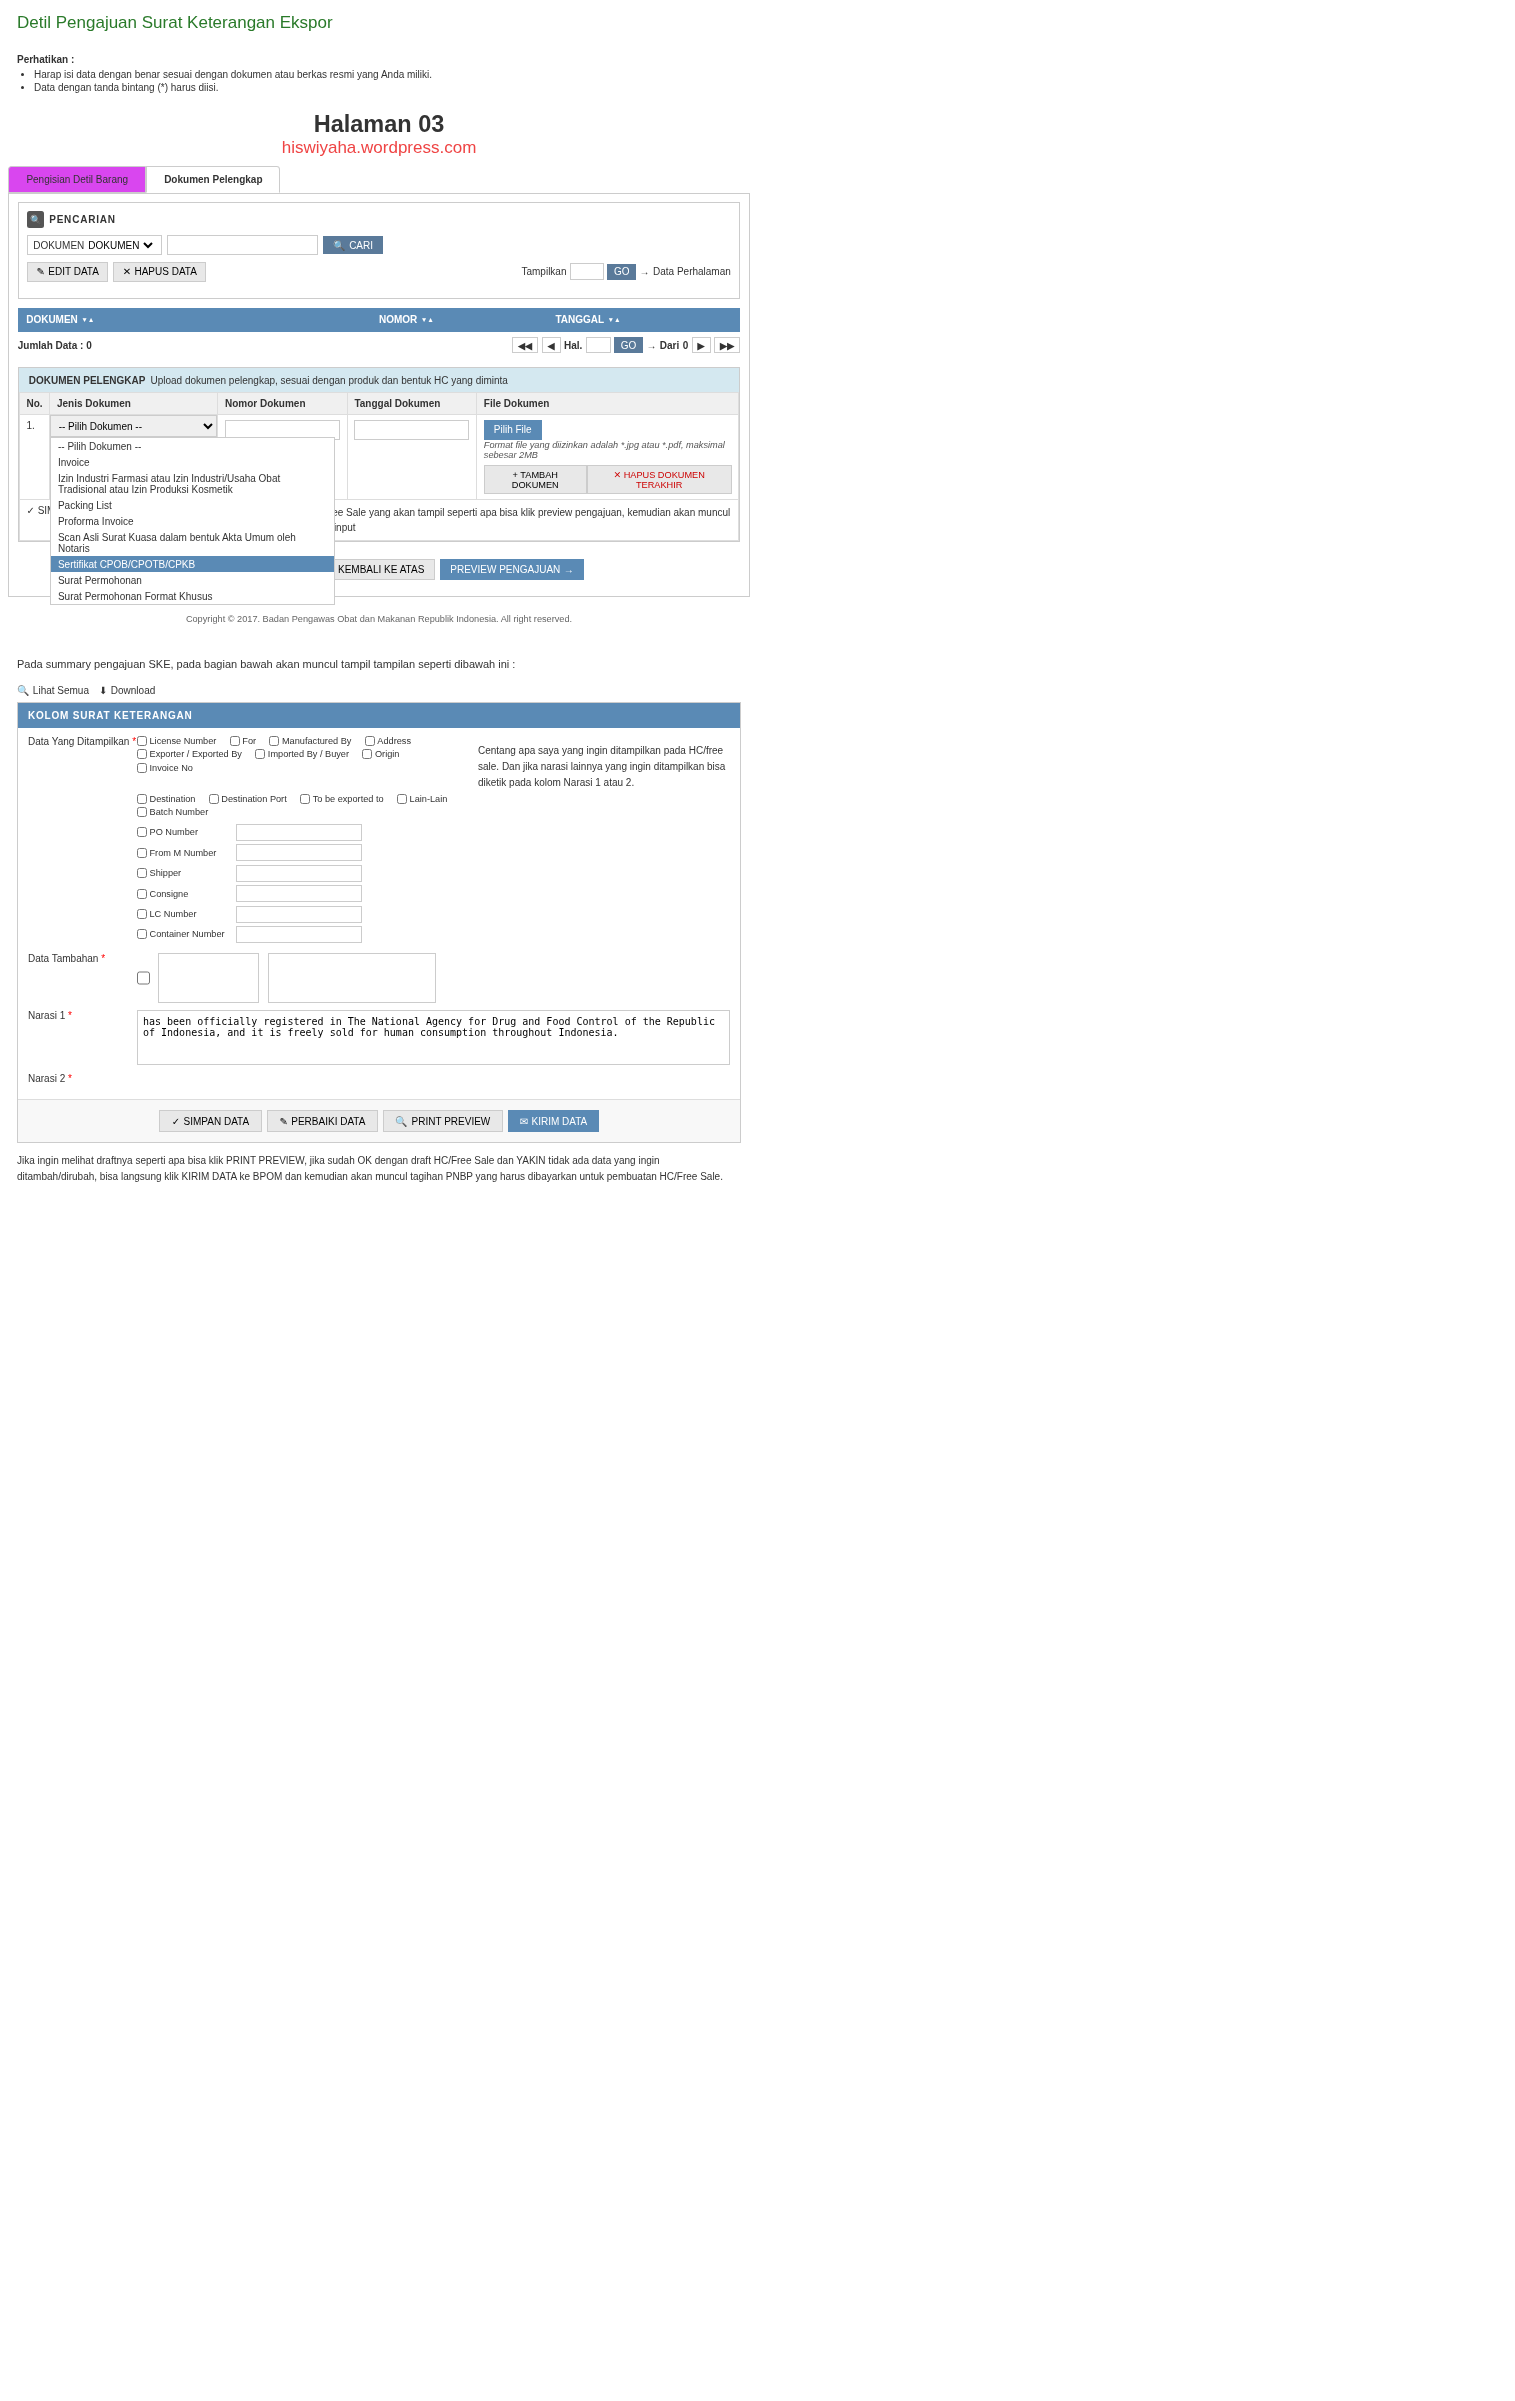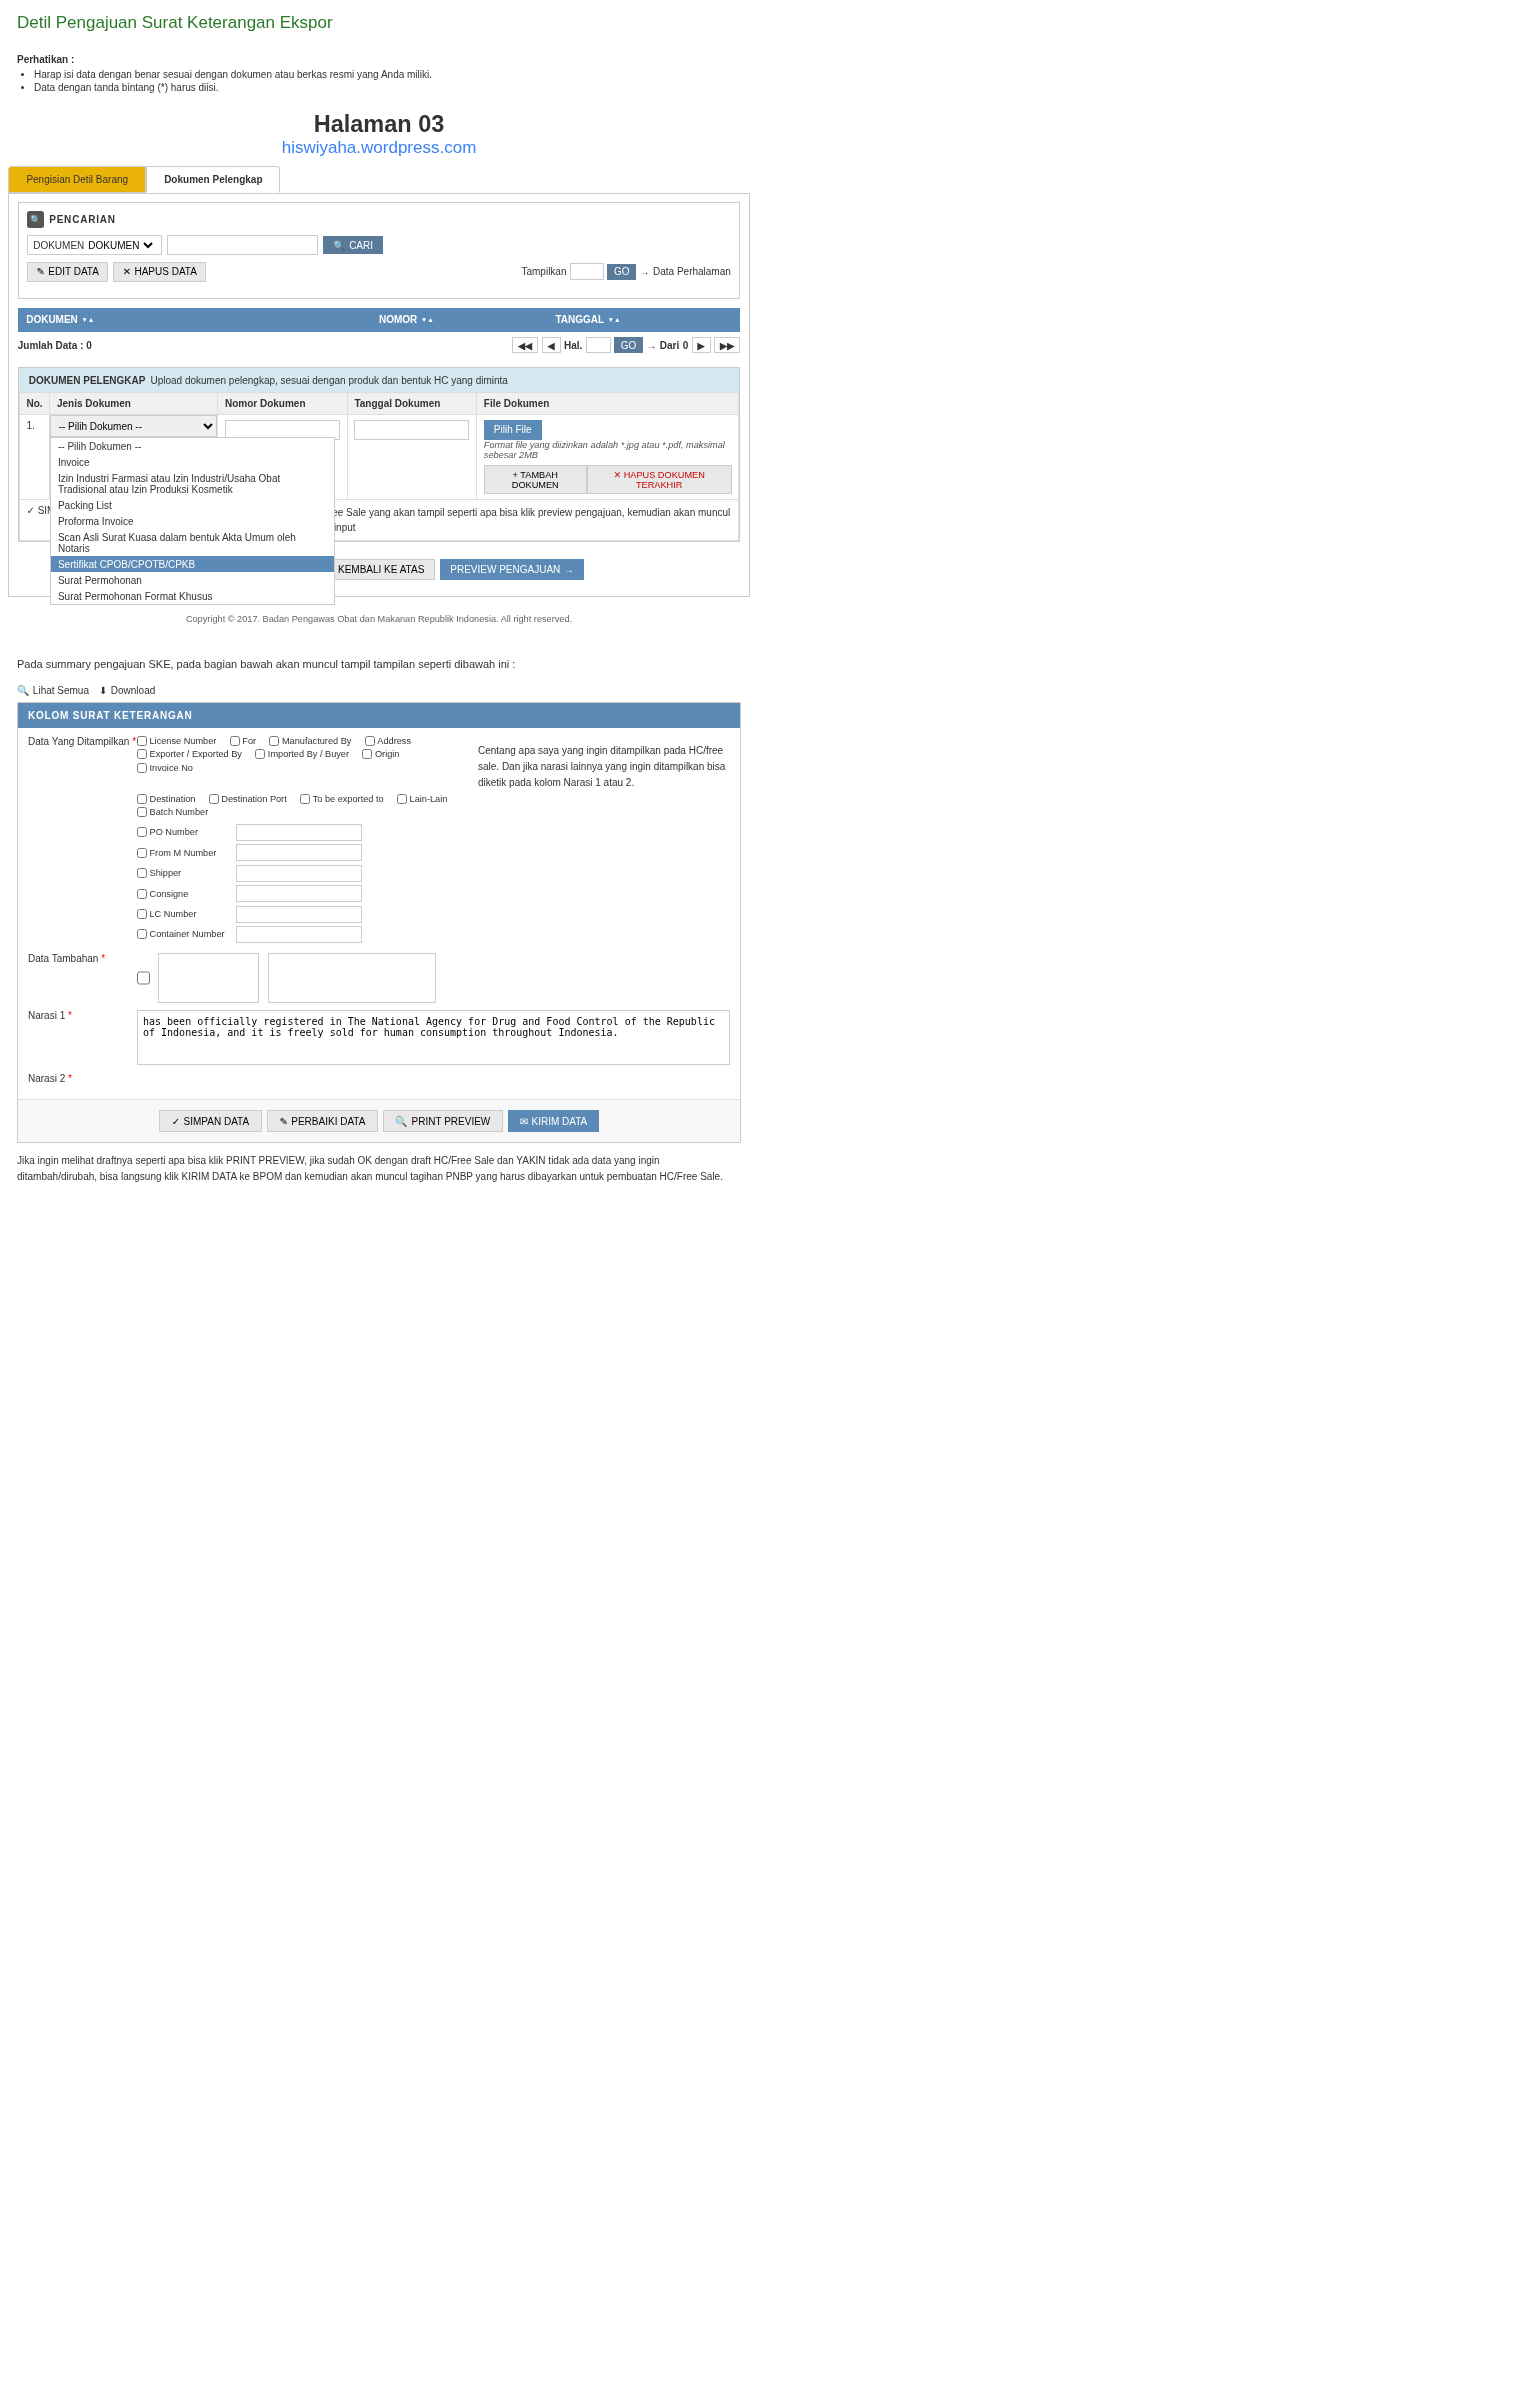--- a/index.html
+++ b/index.html
@@ -6,24 +6,24 @@
     body { font-family: Arial, sans-serif; font-size: 10px; color: #333; background: #fff; width: 758px; }
     
     .page-header { padding: 13.4px 17px 6.7px; }
     .page-title { color: #2a7a2a; font-size: 17px; font-weight: normal; margin-bottom: 21px; }
     .perhatikan-label { font-weight: bold; margin-bottom: 3.4px; }
     .perhatikan-list { margin-left: 17px; }
     .perhatikan-list li { margin-bottom: 2.5px; font-size: 10px; }
 
     .watermark-section { text-align: center; padding: 8.4px 0; }
     .watermark-title { font-size: 23.5px; font-weight: bold; color: #333; }
-    .watermark-url { font-size: 17px; color: #3b82f6; }
+    .watermark-url { font-size: 17px; color: #ef4444; }
 
     .tabs-container { display: flex; margin: 0 8.4px; }
-    .tab { padding: 6.7px 17px; border: 0.8px solid #ccc; background: #eab308; cursor: pointer; font-size: 10px; }
+    .tab { padding: 6.7px 17px; border: 0.8px solid #ccc; background: #d946ef; cursor: pointer; font-size: 10px; }
     .tab.active { background: #fff; border-bottom: 0.8px solid #fff; font-weight: bold; }
     .tab:first-child { border-radius: 3.4px 0 0 0; }
     .tab:last-child { border-radius: 0 3.4px 0 0; }
 
     .main-content { border: 0.8px solid #ccc; margin: 0 8.4px; padding: 8.4px; }
     
     .search-section { border: 0.8px solid #ccc; padding: 8.4px; margin-bottom: 8.4px; }
     .search-title-row { display: flex; align-items: center; gap: 5px; margin-bottom: 6.7px; }
     .search-icon-box { width: 17px; height: 17px; background: #555; border-radius: 2.5px; display: flex; align-items: center; justify-content: center; color: #fff; font-size: 9.2px; }
     .search-section-title { font-weight: bold; font-size: 10px; letter-spacing: 0.8px; }

